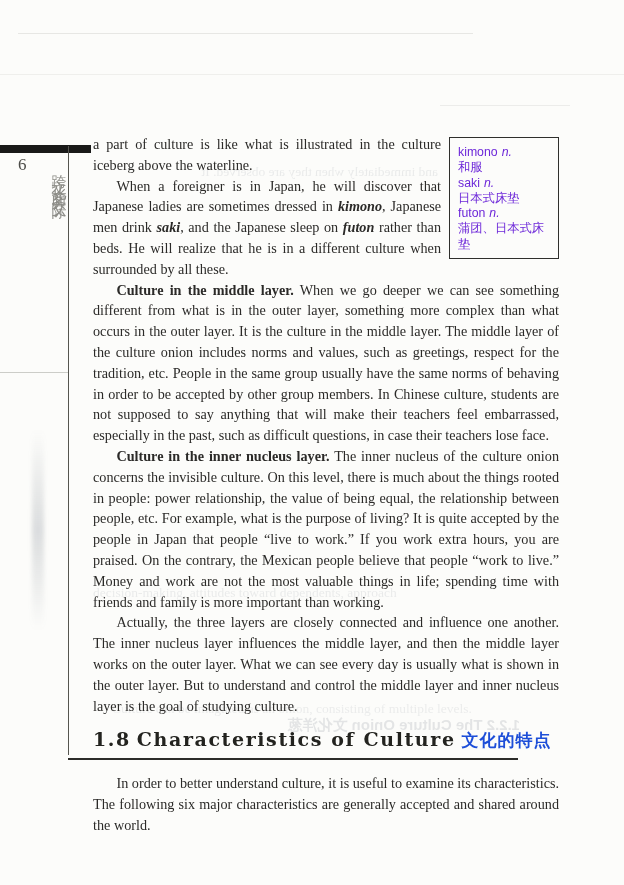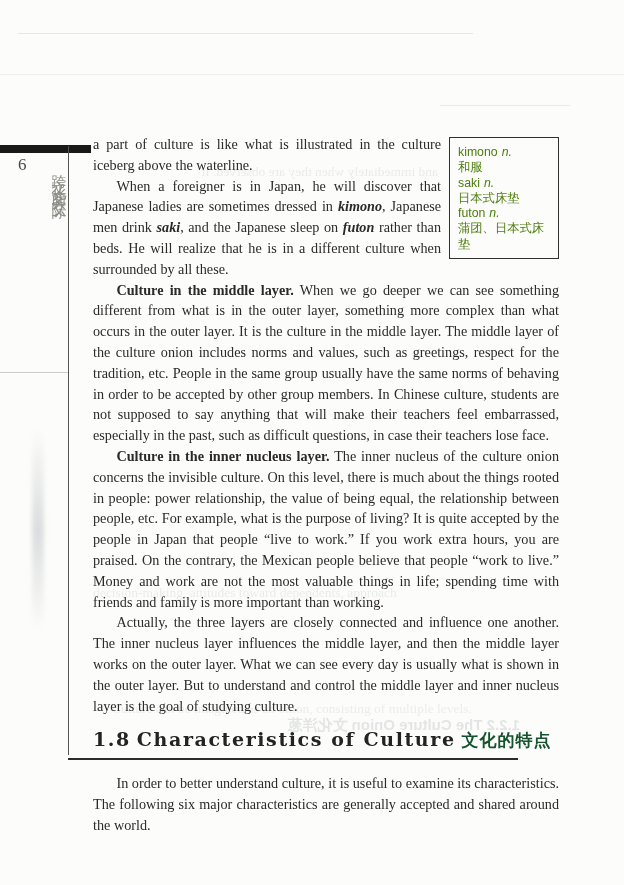--- a/index.html
+++ b/index.html
@@ -31,30 +31,30 @@
           text-indent:1.65em;}
   .main p.noindent{text-indent:0;}
   b{font-weight:bold;}
   .term{font-weight:bold;font-style:italic;}
 
   
   .vocab-float{float:right;width:118px;height:122px;}
   .vocab-box{margin-left:8px;margin-top:3px;border:1.5px solid #2f2f2c;
              padding:7px 6px 6px 8px;background:#fcfcfa;
              font-family:"Liberation Sans", sans-serif;font-size:12.3px;
-             line-height:15.3px;color:#4d7c0f;text-align:left;}
+             line-height:15.3px;color:#6d28d9;text-align:left;}
   .vocab-box .pos{font-style:italic;margin-left:4px;}
 
   
   .heading{margin:7px 0 0 -25px;padding:2px 0 6px 25px;width:425px;
            border-bottom:2px solid #2c2c29;white-space:nowrap;}
   .heading .num,.heading .en{font-family:"DejaVu Serif", serif;font-weight:700;
            font-size:19px;letter-spacing:1.6px;color:#23231f;}
   .heading .zh{font-family:"Liberation Sans", sans-serif;font-weight:700;
-           font-size:17px;letter-spacing:1px;color:#14532d;}
+           font-size:17px;letter-spacing:1px;color:#1d4ed8;}
   .after-heading{margin-top:13px !important;}
 
   
   .ghost{position:absolute;z-index:1;color:#5a6472;filter:blur(.4px);
          font-size:13.5px;white-space:nowrap;overflow:hidden;}
   .mirror{transform:scaleX(-1);}
   .g1{top:164px;left:108px;width:330px;opacity:.11;}
   .g2{top:425px;left:95px;width:400px;opacity:.12;}
   .g3{top:585px;left:93px;width:430px;opacity:.11;}
   .g4{top:716px;left:160px;width:360px;opacity:.15;font-weight:700;font-size:15px;

